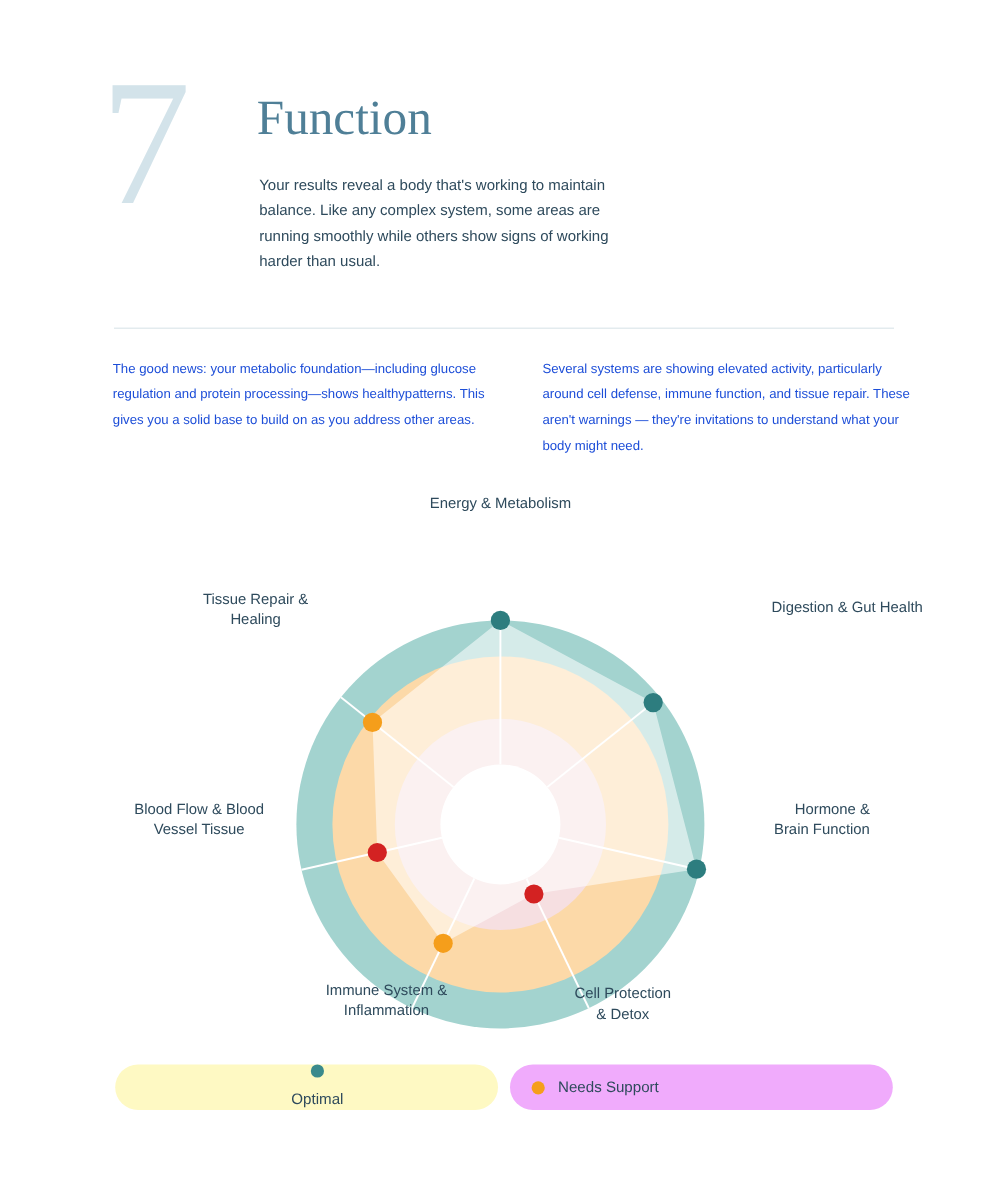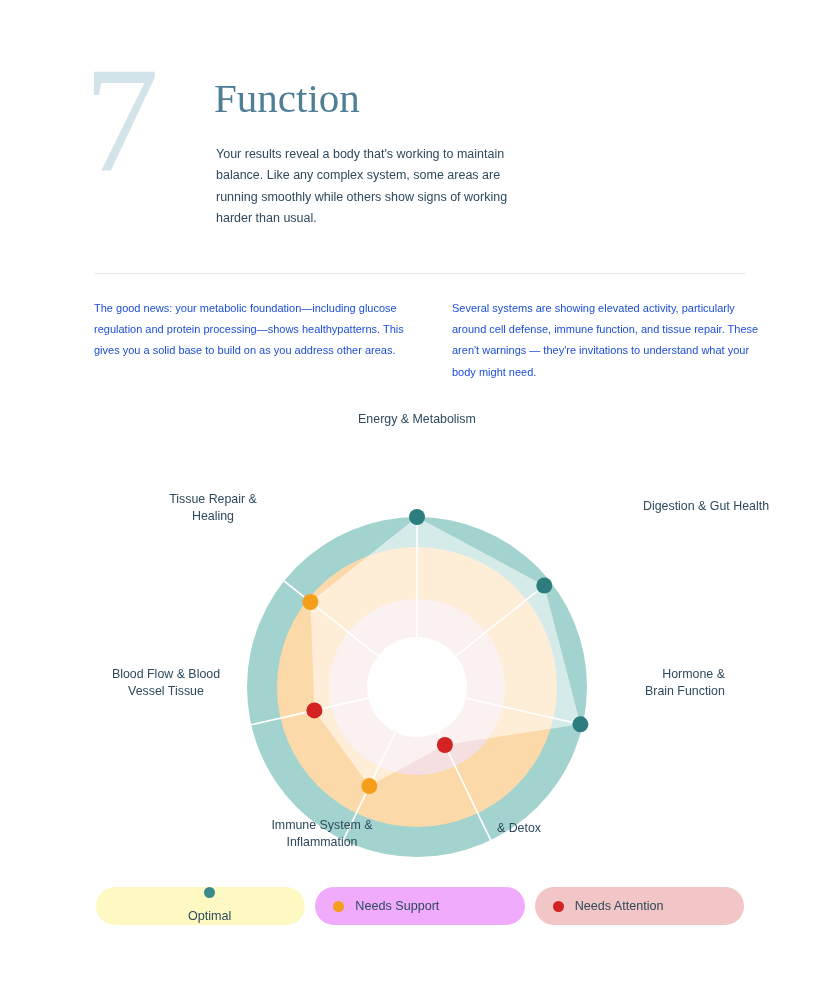--- a/index.html
+++ b/index.html
@@ -134,20 +134,21 @@
           <div>Energy &amp; Metabolism</div>
         </div>
         <div class="axis-label" style="left: 643px; text-align: left; top: 89.7px;">
           <div>Digestion &amp; Gut Health</div>
         </div>
         <div class="axis-label" style="left: 645px; text-align: right; top: 258.4px;">
           <div>Hormone &amp;</div>
           <div>Brain Function</div>
         </div>
         <div class="axis-label" style="left: 369px; width: 300px; top: 412.4px;">
+          <div>Cell Protection</div>
           <div>&amp; Detox</div>
         </div>
         <div class="axis-label" style="left: 172px; width: 300px; top: 409.4px;">
           <div>Immune System &amp;</div>
           <div>Inflammation</div>
         </div>
         <div class="axis-label" style="left: 16px; width: 300px; top: 258.4px;">
           <div>Blood Flow &amp; Blood</div>
           <div>Vessel Tissue</div>
         </div>
@@ -160,19 +161,15 @@
 
   <div class="legend">
     <div class="legend-pill" style="background: #fef9c3; flex-direction: column;">
       <span class="legend-dot" style="background: rgb(58, 138, 140);"></span>
       <span class="legend-text">Optimal</span>
     </div>
     <div class="legend-pill" style="background: #f0abfc;">
       <span class="legend-dot" style="background: rgb(245, 158, 27);"></span>
       <span class="legend-text">Needs Support</span>
     </div>
-    <div class="legend-pill" style="background: rgb(242, 197, 198);">
-      <span class="legend-dot" style="background: rgb(211, 34, 34);"></span>
-      <span class="legend-text">Needs Attention</span>
-    </div>
   </div>
 
 </div>
 
 </body></html>

